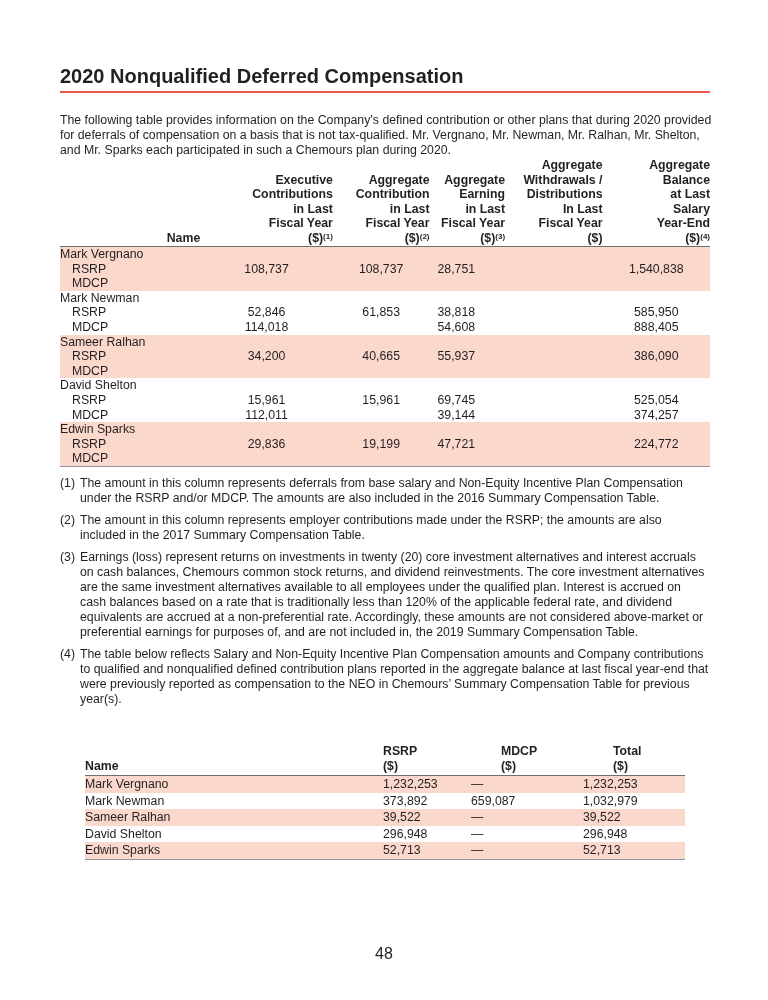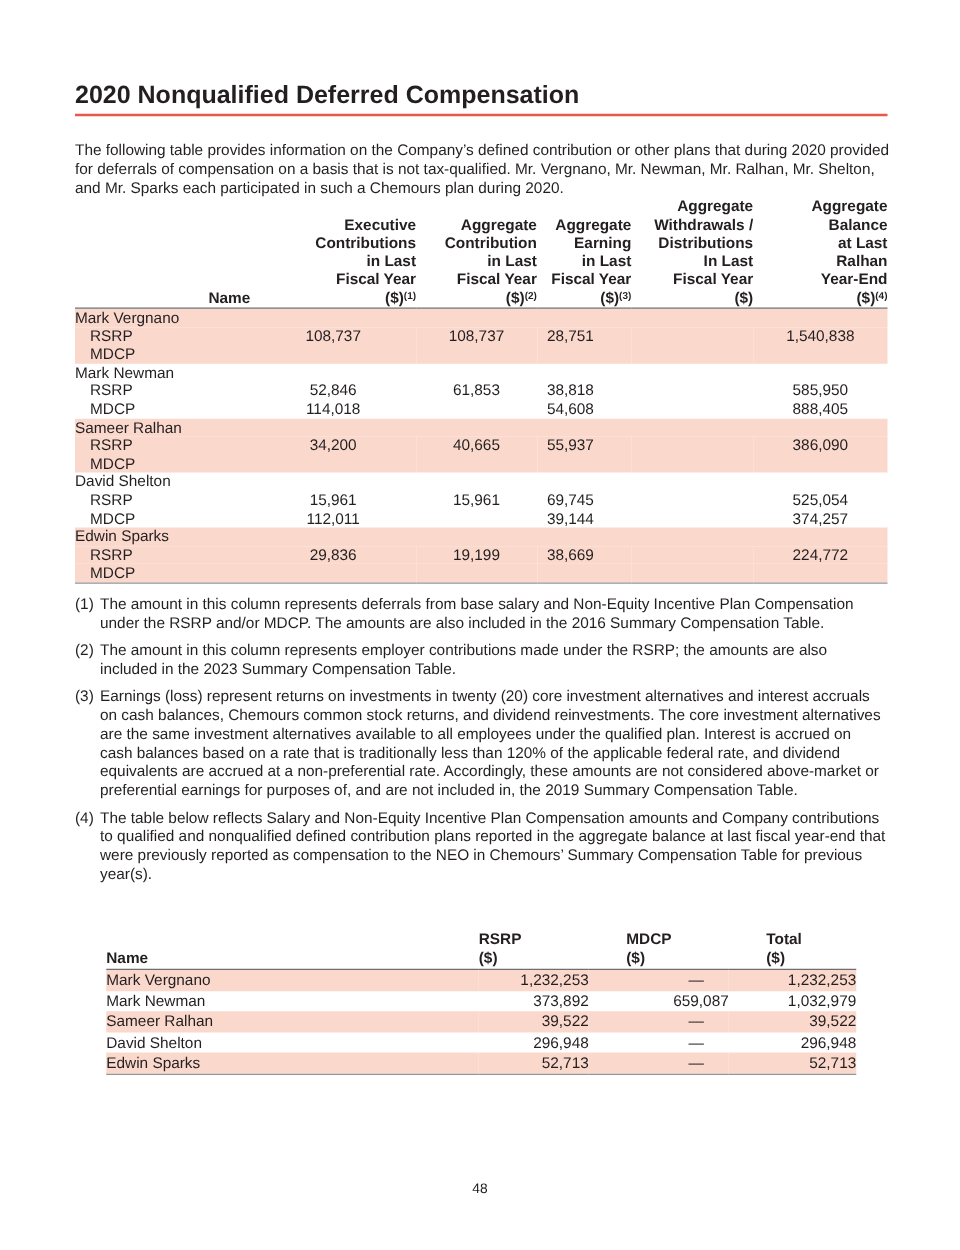--- a/index.html
+++ b/index.html
@@ -52,46 +52,46 @@
   
   .notes { position: absolute; left: 0; top: 476px; width: 650px; }
   .note { display: flex; line-height: 15px; margin-bottom: 7px; font-size: 12.3px; }
   .note .mk { width: 20px; flex: none; }
   .note .tx { flex: 1; padding-left: 0; }
 
   
   .tbl2 { position: absolute; left: 25px; top: 744px; width: 600px; border-collapse: collapse; font-size: 12.3px; }
   .tbl2 th { font-weight: bold; text-align: left; vertical-align: bottom; line-height: 15px; padding: 0 0 1px 0; border-bottom: 1.5px solid #6d6e71; }
   .tbl2 td { line-height: 16.6px; padding: 0; }
-  .tbl2 td.num { text-align: right; }
+  .tbl2 td.num { text-align: left; }
   .tbl2 tr.shade td { background: #fbd8cc; }
   .tbl2 tr.last td { border-bottom: 1.5px solid #939598; }
   .tbl2 .k-name { width: 298px; }
   .tbl2 .k-rsrp { width: 88px; }
   .tbl2 .k-mdcp { width: 112px; }
   .tbl2 .k-total { width: 102px; }
 
-  .pagenum { position: absolute; top: 945px; left: 0; width: 768px; text-align: center; font-size: 11px; }
+  .pagenum { position: absolute; top: 945px; left: 0; width: 768px; text-align: center; font-size: 16px; }
 </style>
 </head>
 <body>
 
 <div class="page">
   <h1 class="title">2020 Nonqualified Deferred Compensation</h1>
   <p class="intro">The following table provides information on the Company’s defined contribution or other plans that during 2020 provided for deferrals of compensation on a basis that is not tax-qualified. Mr. Vergnano, Mr. Newman, Mr. Ralhan, Mr. Shelton, and Mr. Sparks each participated in such a Chemours plan during 2020.</p>
 
   <table class="tbl">
     <thead>
       <tr>
         <th class="c-name">Name</th>
         <th class="c1 hpad1"><span>Executive</span><br><span>Contributions</span><br><span>in Last</span><br><span>Fiscal Year</span><br><span>($)</span><sup>(1)</sup></th>
         <th class="c2 hpad2"><span>Aggregate</span><br><span>Contribution</span><br><span>in Last</span><br><span>Fiscal Year</span><br><span>($)</span><sup>(2)</sup></th>
         <th class="c3 hpad3"><span>Aggregate</span><br><span>Earning</span><br><span>in Last</span><br><span>Fiscal Year</span><br><span>($)</span><sup>(3)</sup></th>
         <th class="c4 hpad4"><span>Aggregate</span><br><span>Withdrawals /</span><br><span>Distributions</span><br><span>In Last</span><br><span>Fiscal Year</span><br><span>($)</span></th>
-        <th class="c5 hpad5"><span>Aggregate</span><br><span>Balance</span><br><span>at Last</span><br><span>Ralhan</span><br><span>Year-End</span><br><span>($)</span><sup>(4)</sup></th>
+        <th class="c5 hpad5"><span>Aggregate</span><br><span>Balance</span><br><span>at Last</span><br><span>Salary</span><br><span>Year-End</span><br><span>($)</span><sup>(4)</sup></th>
       </tr>
     </thead>
     <tbody id="main-body">
         <tr class="shade">
           <td colspan="6">Mark Vergnano</td>
         </tr>
         <tr class="shade">
           <td class="sub">RSRP</td>
           <td class="num">108,737</td>
           <td class="num">108,737</td>
@@ -164,21 +164,21 @@
           <td class="num"></td>
           <td class="num">374,257</td>
         </tr>
         <tr class="shade">
           <td colspan="6">Edwin Sparks</td>
         </tr>
         <tr class="shade">
           <td class="sub">RSRP</td>
           <td class="num">29,836</td>
           <td class="num">19,199</td>
-          <td class="num dpad3">38,669</td>
+          <td class="num dpad3">47,721</td>
           <td class="num"></td>
           <td class="num">224,772</td>
         </tr>
         <tr class="shade last">
           <td class="sub">MDCP</td>
           <td class="num"></td>
           <td class="num"></td>
           <td class="num dpad3"></td>
           <td class="num"></td>
           <td class="num"></td>
@@ -186,21 +186,21 @@
       </tbody>
   </table>
 
   <div class="notes" id="notes">
       <div class="note">
         <span class="mk">(1)</span>
         <span class="tx">The amount in this column represents deferrals from base salary and Non-Equity Incentive Plan Compensation under the RSRP and/or MDCP. The amounts are also included in the 2016 Summary Compensation Table.</span>
       </div>
       <div class="note">
         <span class="mk">(2)</span>
-        <span class="tx">The amount in this column represents employer contributions made under the RSRP; the amounts are also included in the 2023 Summary Compensation Table.</span>
+        <span class="tx">The amount in this column represents employer contributions made under the RSRP; the amounts are also included in the 2017 Summary Compensation Table.</span>
       </div>
       <div class="note">
         <span class="mk">(3)</span>
         <span class="tx">Earnings (loss) represent returns on investments in twenty (20) core investment alternatives and interest accruals on cash balances, Chemours common stock returns, and dividend reinvestments. The core investment alternatives are the same investment alternatives available to all employees under the qualified plan. Interest is accrued on cash balances based on a rate that is traditionally less than 120% of the applicable federal rate, and dividend equivalents are accrued at a non-preferential rate. Accordingly, these amounts are not considered above-market or preferential earnings for purposes of, and are not included in, the 2019 Summary Compensation Table.</span>
       </div>
       <div class="note">
         <span class="mk">(4)</span>
         <span class="tx">The table below reflects Salary and Non-Equity Incentive Plan Compensation amounts and Company contributions to qualified and nonqualified defined contribution plans reported in the aggregate balance at last fiscal year-end that were previously reported as compensation to the NEO in Chemours’ Summary Compensation Table for previous year(s).</span>
       </div>
     </div>

